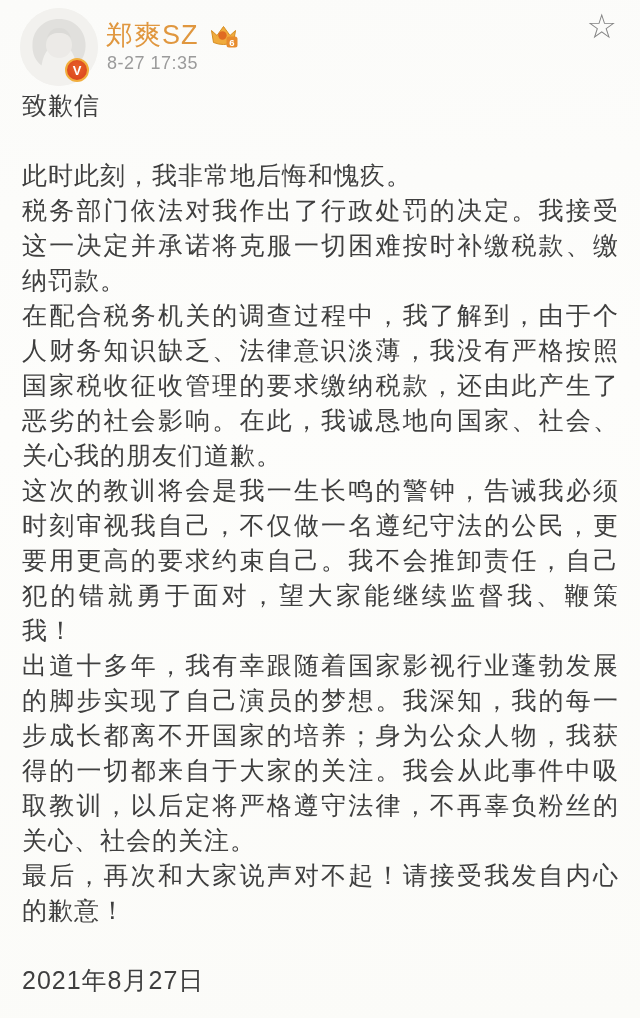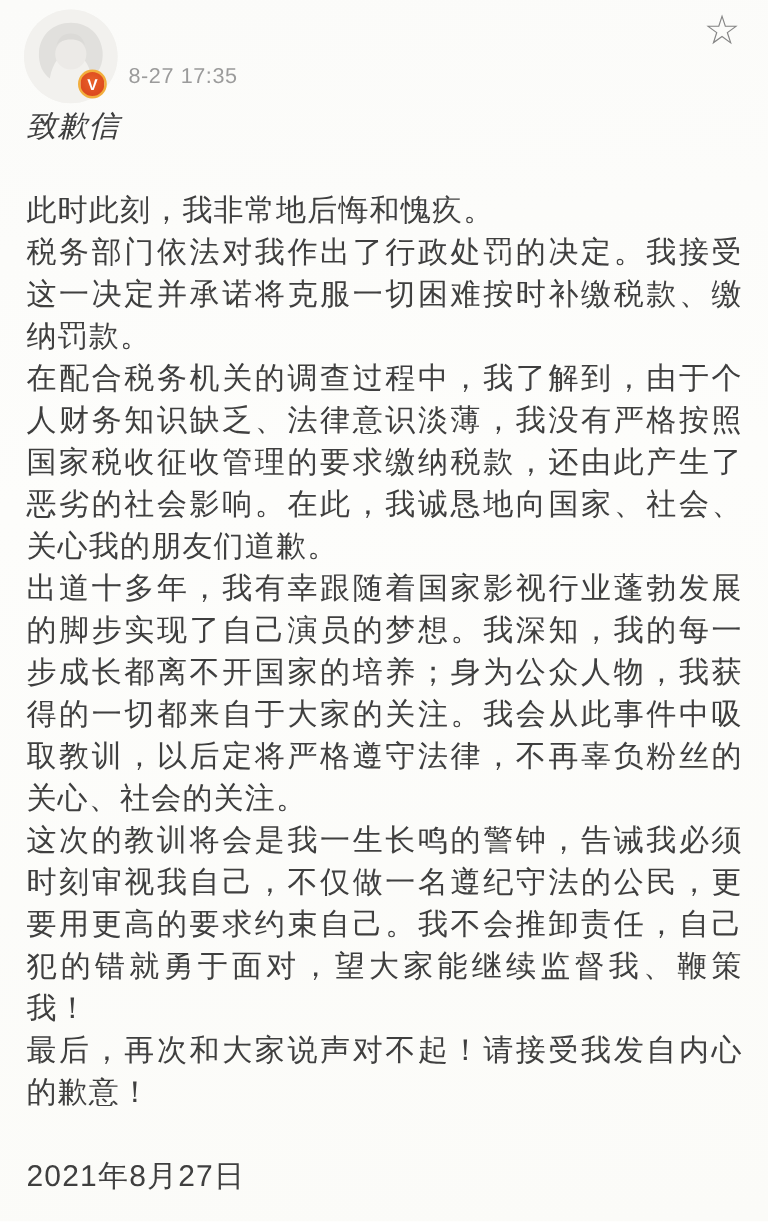--- a/index.html
+++ b/index.html
@@ -84,21 +84,21 @@
   .content {
     position: absolute;
     left: 22px; top: 88px;
     width: 597px;
     font-size: 25px;
     line-height: 35px;
     letter-spacing: 1px;
     color: #3f3f3f;
     text-align: justify;
   }
-  .post-title { margin: 0 0 35px 0; font-style: italic; }
+  .post-title { margin: 0 0 35px 0; }
   .paragraphs p { margin: 0; }
   .sign-block { margin-top: 35px; }
   .sign-block p { margin: 0; }
 </style>
 </head>
 <body>
 
 <div class="card">
 
   <div class="header">
@@ -106,35 +106,44 @@
     <div class="avatar">
       <svg viewBox="0 0 78 78">
         <circle cx="39" cy="39" r="39" fill="#f2f1ee"></circle>
         <path d="M39 11c-15 0-25.5 10.5-26.5 24-0.8 11 3.5 18.5 9 22.5 2.5-14.5 9-21 17.5-21s15 6.5 17.5 20.5c5.5-4 9.8-11.5 9-22C64.5 21.5 54 11 39 11z" fill="#e1e0dd"></path>
         <circle cx="39" cy="37" r="13" fill="#eceae7"></circle>
         <path d="M27 30c2-7 6-10 12-10s10 3 12 10c-2-3-6-5-12-5s-10 2-12 5z" fill="#dbdad7"></path>
       </svg>
       <div class="v-badge">V</div>
     </div>
 
+    <div class="name-row">
+      <span class="username">郑爽SZ</span>
+      <svg class="crown-badge" width="31" height="28" viewBox="0 0 31 28">
+        <path d="M3.5 9.5 L9 14.5 L15.5 5.5 L22 14.5 L27.5 9.5 L25.5 21.5 Q15.5 25.5 5.5 21.5 Z" fill="#f0ab3c" stroke="#d68d22" stroke-width="1"></path>
+        <circle cx="14.5" cy="14.5" r="4.2" fill="#e06b22"></circle>
+        <rect x="18.5" y="15.5" width="11" height="11" rx="2.5" fill="#e88c2d"></rect>
+        <text x="24" y="24.5" font-size="9.5" font-weight="bold" fill="#ffffff" text-anchor="middle" font-family="Liberation Sans, sans-serif">6</text>
+      </svg>
+    </div>
 
     <div class="timestamp">8-27 17:35</div>
 
     <button class="fav-star">☆</button>
   </div>
 
   <div class="content">
     <p class="post-title">致歉信</p>
 
     <div class="paragraphs">
         <p>此时此刻，我非常地后悔和愧疚。</p>
         <p>税务部门依法对我作出了行政处罚的决定。我接受这一决定并承诺将克服一切困难按时补缴税款、缴纳罚款。</p>
         <p>在配合税务机关的调查过程中，我了解到，由于个人财务知识缺乏、法律意识淡薄，我没有严格按照国家税收征收管理的要求缴纳税款，还由此产生了恶劣的社会影响。在此，我诚恳地向国家、社会、关心我的朋友们道歉。</p>
+        <p>这次的教训将会是我一生长鸣的警钟，告诫我必须时刻审视我自己，不仅做一名遵纪守法的公民，更要用更高的要求约束自己。我不会推卸责任，自己犯的错就勇于面对，望大家能继续监督我、鞭策我！</p>
         <p>出道十多年，我有幸跟随着国家影视行业蓬勃发展的脚步实现了自己演员的梦想。我深知，我的每一步成长都离不开国家的培养；身为公众人物，我获得的一切都来自于大家的关注。我会从此事件中吸取教训，以后定将严格遵守法律，不再辜负粉丝的关心、社会的关注。</p>
-        <p>这次的教训将会是我一生长鸣的警钟，告诫我必须时刻审视我自己，不仅做一名遵纪守法的公民，更要用更高的要求约束自己。我不会推卸责任，自己犯的错就勇于面对，望大家能继续监督我、鞭策我！</p>
         <p>最后，再次和大家说声对不起！请接受我发自内心的歉意！</p>
       </div>
 
     <div class="sign-block">
       <p>2021年8月27日</p>
     </div>
   </div>
 
 </div>
 

